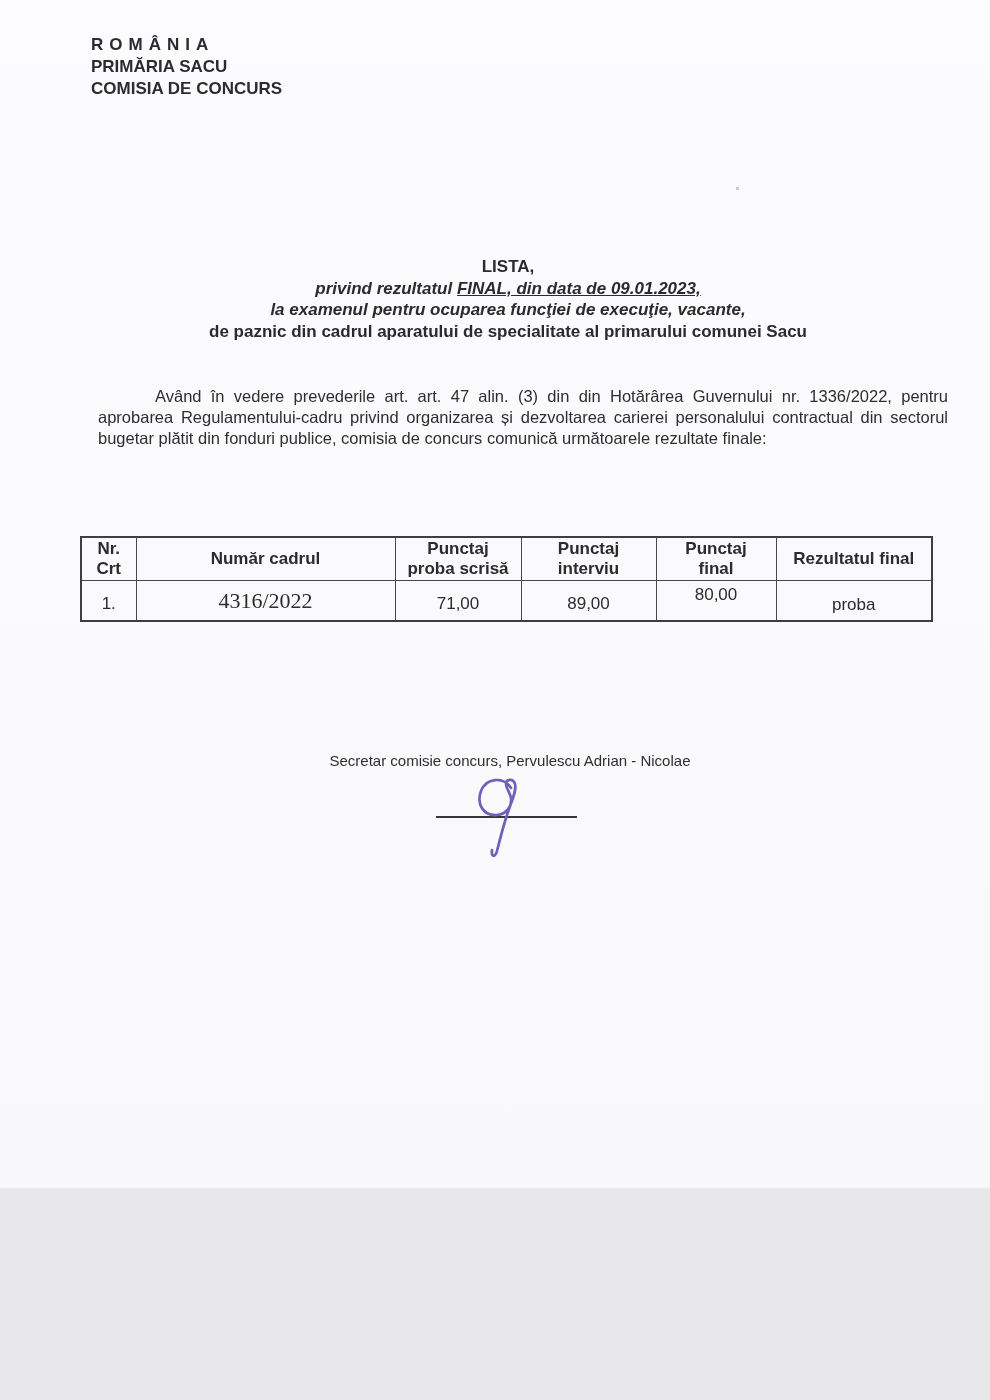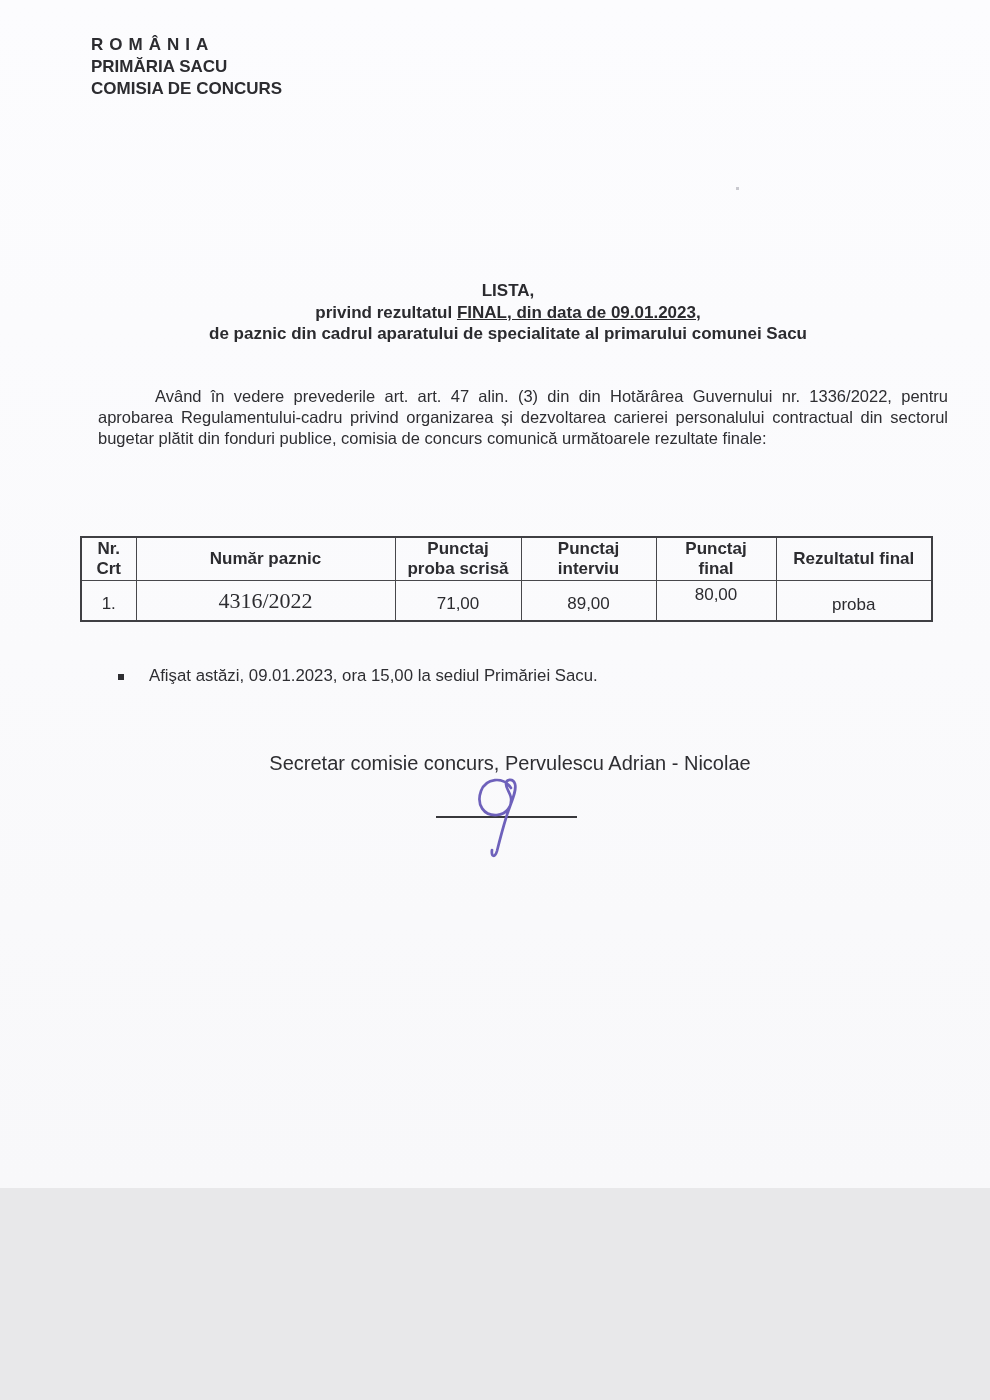--- a/index.html
+++ b/index.html
@@ -33,23 +33,22 @@
   .title-block {
     position: absolute;
     left: 80px;
     top: 256px;
     width: 856px;
     text-align: center;
     font-weight: bold;
     font-size: 17px;
     line-height: 21.5px;
     color: #2b2b2f;
-    margin-top: 24px;
-  }
-  .title-block .italic { }
+  }
+  .title-block .italic { font-style: italic; }
   .title-block .underline { text-decoration: underline; }
 
   
   .intro {
     position: absolute;
     left: 86px;
     top: 374px;
     width: 850px;
     margin: 12px;
     font-size: 16.5px;
@@ -114,21 +113,21 @@
     flex: 0 0 auto;
   }
 
   
   .sig-caption {
     position: absolute;
     left: 84px;
     top: 752px;
     width: 852px;
     text-align: center;
-    font-size: 20px;
+    font-size: 15px;
     color: #2e2e32;
   }
   .sig-line {
     position: absolute;
     left: 436px;
     top: 816px;
     width: 141px;
     height: 2px;
     background: #38383c;
   }
@@ -153,39 +152,40 @@
 
   <div class="letterhead">
     <div class="country">ROMÂNIA</div>
     <div>PRIMĂRIA SACU</div>
     <div>COMISIA DE CONCURS</div>
   </div>
 
   <div class="title-block">
     <div>LISTA,</div>
     <div class="italic"><span>privind rezultatul </span><span class="underline">FINAL, din data de 09.01.2023,</span></div>
+    <div class="italic">la examenul pentru ocuparea funcţiei de execuţie, vacante,</div>
     <div>de paznic din cadrul aparatului de specialitate al primarului comunei Sacu</div>
   </div>
 
   <p class="intro">Având în vedere prevederile art. art. 47 alin. (3) din din Hotărârea Guvernului nr. 1336/2022, pentru aprobarea Regulamentului-cadru privind organizarea și dezvoltarea carierei personalului contractual din sectorul bugetar plătit din fonduri publice, comisia de concurs comunică următoarele rezultate finale:</p>
 
   <table class="results-table">
     <colgroup>
       <col style="width:55px">
       <col style="width:259px">
       <col style="width:126px">
       <col style="width:135px">
       <col style="width:120px">
       <col style="width:156px">
     </colgroup>
     <thead>
       <tr>
         <th>Nr.
 Crt</th>
-        <th>Număr paznic</th>
+        <th>Număr cadrul</th>
         <th>Punctaj
 proba scrisă</th>
         <th>Punctaj
 interviu</th>
         <th>Punctaj
 final</th>
         <th>Rezultatul final</th>
       </tr>
     </thead>
     <tbody>
@@ -193,24 +193,20 @@
         <td><span class="v-d2">1.</span></td>
         <td><span class="serif-cell">4316/2022</span></td>
         <td><span class="v-d2">71,00</span></td>
         <td><span class="v-d2">89,00</span></td>
         <td><span class="v-up">80,00</span></td>
         <td><span class="v-down">proba</span></td>
       </tr>
     </tbody>
   </table>
 
-  <div class="notice">
-    <span class="square-bullet"></span>
-    <span>Afişat astăzi, 09.01.2023, ora 15,00 la sediul Primăriei Sacu.</span>
-  </div>
 
   <div class="sig-caption">Secretar comisie concurs, Pervulescu Adrian - Nicolae</div>
 
   <div class="sig-line"></div>
 
   <svg class="sig-svg" viewBox="455 768 90 95" xmlns="http://www.w3.org/2000/svg">
     <path d="M 511 788
              C 503 776, 486 778, 481 791
              C 476 805, 484 816, 497 815
              C 507 814, 512 806, 511 798

